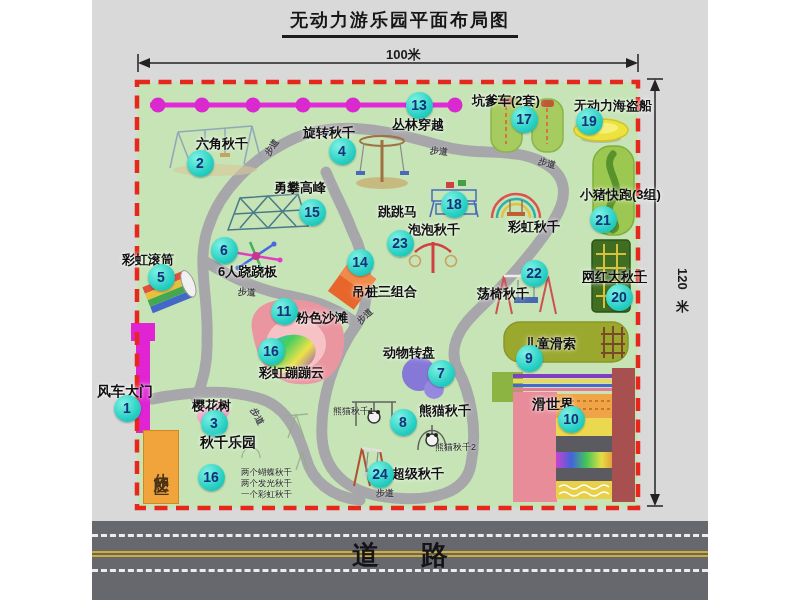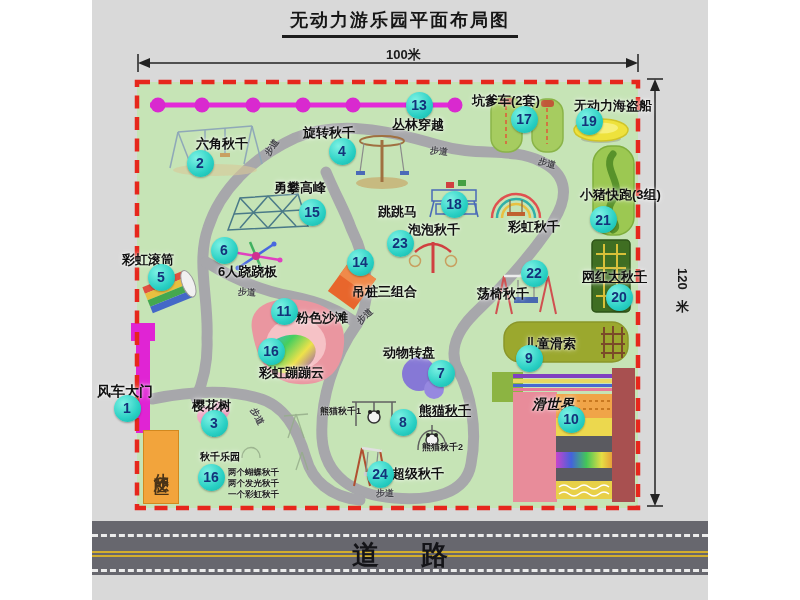--- a/index.html
+++ b/index.html
@@ -15,36 +15,36 @@
   #dim-right-label{left:659px;top:268px;writing-mode:vertical-rl;text-orientation:mixed;}
   
   #rest-area{position:absolute;left:143px;top:430px;width:34px;height:72px;background:#f2a43c;
     border:1.5px solid #d2881e;display:flex;align-items:center;justify-content:center;}
   #rest-area span{writing-mode:vertical-rl;text-orientation:mixed;font-size:15px;font-weight:bold;
     color:#4a3418;letter-spacing:4px;}
   
   #labels-layer{position:absolute;left:0;top:0;width:800px;height:600px;pointer-events:none;}
   .attr-label{position:absolute;font-size:13px;font-weight:bold;color:#101010;white-space:nowrap;
     text-shadow:0 0 3px rgba(255,255,255,.9),0 0 6px rgba(255,255,255,.6);}
-  .sub-label{position:absolute;font-weight:bold;color:#20201f;white-space:nowrap;
-    text-shadow:0 0 2px rgba(255,255,255,.8);}
+  .sub-label{position:absolute;font-weight:normal;color:#20201f;white-space:nowrap;
+    text-shadow:0 0 2px rgba(255,255,255,.8);margin-left:13px;}
   .path-label{position:absolute;font-size:9px;font-weight:bold;color:#404046;white-space:nowrap;
     text-shadow:0 0 2px rgba(255,255,255,.6);}
   .badge{position:absolute;width:27px;height:27px;border-radius:50%;
     background:radial-gradient(circle at 35% 30%,#7df2e4,#2ad0c4 60%,#12b4a8);
     color:#13327a;font-size:14px;font-weight:bold;display:flex;align-items:center;justify-content:center;
     box-shadow:0 1px 2px rgba(0,0,0,.3);}
   
   #watermark{position:absolute;left:0;top:0;width:800px;height:600px;pointer-events:none;}
   #wm-company{position:absolute;left:243px;top:250px;font-size:38px;font-weight:bold;letter-spacing:1px;
     color:rgba(202,52,44,0.40);text-shadow:1px 1px 0 rgba(90,110,200,0.28),0 0 2px rgba(255,255,255,0.55);white-space:nowrap;}
   #wm-phones{position:absolute;left:176px;top:294px;font-size:36px;font-weight:bold;letter-spacing:1px;
     color:rgba(212,66,56,0.36);text-shadow:0 0 2px rgba(255,255,255,0.55);white-space:nowrap;}
   
-  #road{position:absolute;left:92px;top:521px;width:616px;height:54px;background:#67676e;font-family:Liberation Mono, monospace;}
+  #road{position:absolute;left:92px;top:521px;width:616px;height:80px;background:#67676e;font-family:Liberation Mono, monospace;}
   .road-dash{position:absolute;left:0;right:0;height:0;border-top:3px dashed #ececec;}
   .road-yellow{position:absolute;left:0;right:0;height:2px;background:#d2ae2e;}
   #road-label{position:absolute;left:0;right:0;top:16px;text-align:center;font-size:27px;font-weight:bold;
     color:#141418;letter-spacing:42px;padding-left:42px;}
 </style>
 </head>
 <body>
 
 <div id="stage">
   <div id="gray-bg"></div>
@@ -334,37 +334,37 @@
       <div class="attr-label" style="left: 192px; top: 397px;">樱花树</div>
       <div class="badge" style="left: 200.5px; top: 409.5px;">3</div>
       <div class="attr-label" style="left: 303px; top: 124px;">旋转秋千</div>
       <div class="badge" style="left: 328.5px; top: 137.5px;">4</div>
       <div class="attr-label" style="left: 122px; top: 251px;">彩虹滚筒</div>
       <div class="badge" style="left: 147.5px; top: 263.5px;">5</div>
       <div class="attr-label" style="left: 218px; top: 263px;">6人跷跷板</div>
       <div class="badge" style="left: 210.5px; top: 236.5px;">6</div>
       <div class="attr-label" style="left: 383px; top: 344px;">动物转盘</div>
       <div class="badge" style="left: 427.5px; top: 359.5px;">7</div>
-      <div class="attr-label" style="left: 419px; top: 402px; text-decoration: underline;">熊猫秋千</div>
+      <div class="attr-label" style="left: 419px; top: 402px;">熊猫秋千</div>
       <div class="badge" style="left: 389.5px; top: 408.5px;">8</div>
       <div class="attr-label" style="left: 524px; top: 335px;">儿童滑索</div>
       <div class="badge" style="left: 515.5px; top: 344.5px;">9</div>
-      <div class="attr-label" style="left: 532px; top: 396px; font-size: 14px; font-style: italic;">滑世界</div>
+      <div class="attr-label" style="left: 532px; top: 396px; font-size: 14px;">滑世界</div>
       <div class="badge" style="left: 557.5px; top: 405.5px;">10</div>
       <div class="attr-label" style="left: 296px; top: 309px; font-family: Liberation Serif, serif;">粉色沙滩</div>
       <div class="badge" style="left: 270.5px; top: 297.5px;">11</div>
       <div class="attr-label" style="left: 259px; top: 364px;">彩虹蹦蹦云</div>
       <div class="badge" style="left: 257.5px; top: 337.5px;">16</div>
       <div class="attr-label" style="left: 392px; top: 116px;">丛林穿越</div>
       <div class="badge" style="left: 405.5px; top: 91.5px;">13</div>
       <div class="attr-label" style="left: 352px; top: 283px;">吊桩三组合</div>
       <div class="badge" style="left: 346.5px; top: 248.5px;">14</div>
       <div class="attr-label" style="left: 274px; top: 179px;">勇攀高峰</div>
       <div class="badge" style="left: 298.5px; top: 198.5px;">15</div>
-      <div class="attr-label" style="left: 200px; top: 450px; font-size: 10px;">秋千乐园</div>
+      <div class="attr-label" style="left: 200px; top: 434px; font-size: 14px;">秋千乐园</div>
       <div class="badge" style="left: 197.5px; top: 463.5px;">16</div>
       <div class="attr-label" style="left: 472px; top: 92px;">坑爹车(2套)</div>
       <div class="badge" style="left: 510.5px; top: 105.5px;">17</div>
       <div class="attr-label" style="left: 378px; top: 188px; margin-top: 15px;">跳跳马</div>
       <div class="badge" style="left: 424.5px; top: 190.5px; margin-left: 16px;">18</div>
       <div class="attr-label" style="left: 574px; top: 97px;">无动力海盗船</div>
       <div class="badge" style="left: 575.5px; top: 107.5px;">19</div>
       <div class="attr-label" style="left: 582px; top: 268px; text-decoration: underline;">网红大秋千</div>
       <div class="badge" style="left: 605.5px; top: 283.5px;">20</div>
       <div class="attr-label" style="left: 580px; top: 186px;">小猪快跑(3组)</div>

